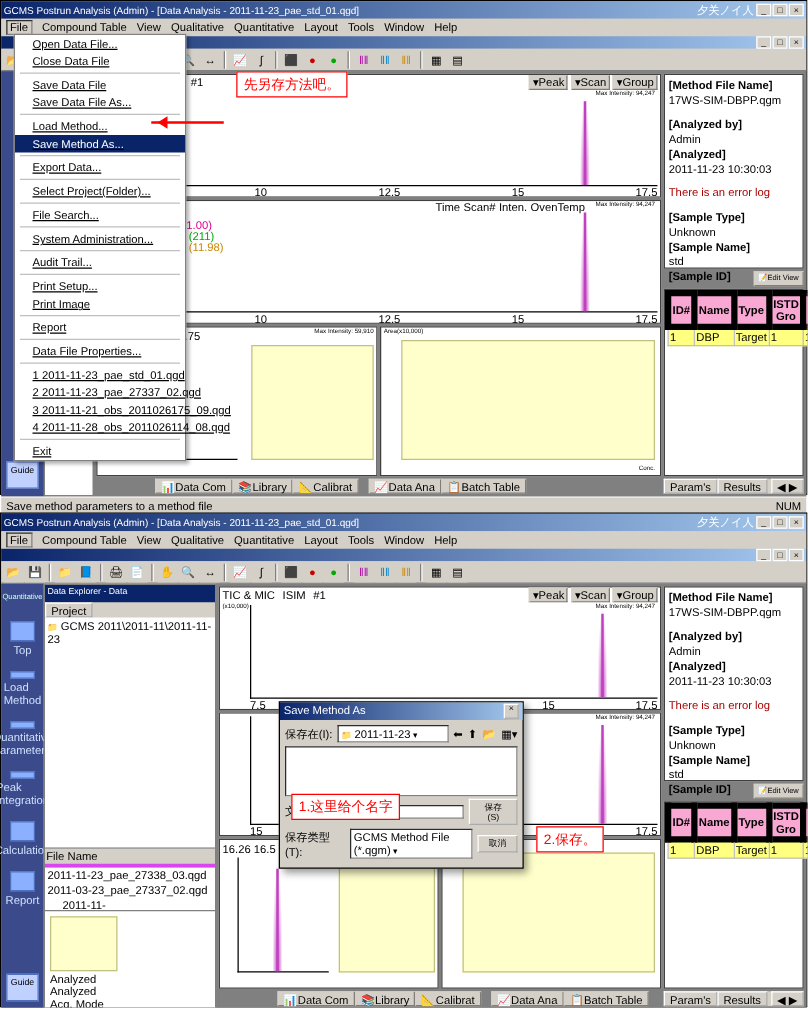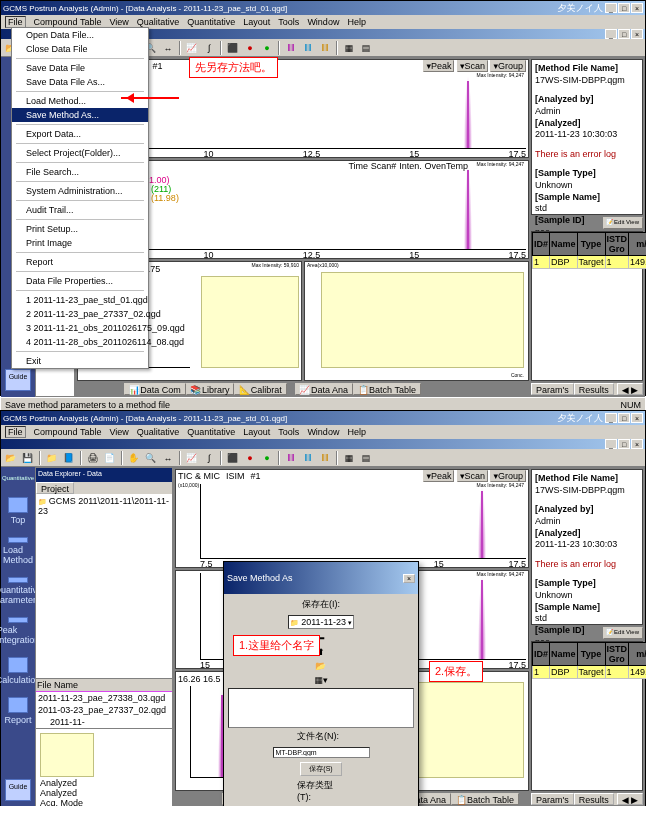--- a/index.html
+++ b/index.html
@@ -19,71 +19,71 @@
 .leftrail { width: 34px; background: #3a4a8a; display: flex; flex-direction: column; align-items: center; gap: 12px; padding-top: 8px; }
 .leftrail .railbtn { width: 28px; height: 28px; display: flex; flex-direction: column; align-items: center; color: #cfe0ff; font-size: 6px; }
 .leftrail .railbtn .icon { width: 20px; height: 16px; background: #8bb0ff; border: 1px solid #5070c0; margin-bottom: 2px; }
 .leftrail .guidebtn { margin-top: auto; margin-bottom: 6px; width: 26px; height: 22px; background: #c0d0ff; border: 1px solid #5070c0; text-align: center; font-size: 7px; padding-top: 3px; }
 .explorer { width: 138px; background: #d4d0c8; border: 1px solid #808080; display: flex; flex-direction: column; }
 .explorer .exhdr { height: 14px; background: #0a246a; color: #fff; font-size: 7px; padding: 2px; }
 .explorer .tabs { height: 12px; background: #d4d0c8; display: flex; font-size: 7px; }
 .explorer .tabs span { padding: 1px 4px; border: 1px outset #fff; }
 .explorer .tree { flex: 1; background: #fff; font-size: 7px; padding: 2px; }
 .explorer .filelist { height: 50px; background: #fff; font-size: 6px; border-top: 1px solid #808080; overflow: hidden; }
-.explorer .filelist .fhdr { background: #d4d0c8; border-bottom: 1px solid #d946ef; padding: 1px; }
+.explorer .filelist .fhdr { background: #d4d0c8; border-bottom: 3px solid #d946ef; padding: 1px; }
 .explorer .props { height: 78px; background: #fff; font-size: 6px; border-top: 1px solid #808080; padding: 4px; }
 .explorer .props .propbox { width: 54px; height: 44px; background: #ffffcc; border: 1px solid #c0c080; margin-bottom: 2px; }
 .workarea { flex: 1; background: #808080; padding: 2px; display: flex; gap: 2px; }
 .chartcol { flex: 1; display: flex; flex-direction: column; gap: 2px; }
 .rightcol { width: 112px; display: flex; flex-direction: column; gap: 2px; }
 .panel { background: #fff; border: 1px solid #404040; position: relative; }
 .chartpanel { flex: 1; display: flex; flex-direction: column; }
 .charthdr { font-size: 6px; padding: 1px 2px; display: flex; gap: 6px; }
 .chart { flex: 1; position: relative; background: #fff; }
 .chart .xaxis { position: absolute; left: 24px; right: 2px; bottom: 0; height: 8px; font-size: 5px; display: flex; justify-content: space-between; }
 .chart .plot { position: absolute; left: 24px; right: 2px; top: 2px; bottom: 8px; border-left: 1px solid #000; border-bottom: 1px solid #000; }
 .peak { position: absolute; width: 2px; background: #c040c0; bottom: 0; }
 .peak::after { content: ""; position: absolute; left: -3px; right: -3px; top: -6px; bottom: 0; background: radial-gradient(ellipse at center bottom, #c040c0 0%, transparent 70%); }
 .metapanel { flex: 1; padding: 3px; font-size: 6px; line-height: 1.3; }
 .metapanel b { color: #000; }
 .metapanel .er { color: #a00; font-weight: normal; }
 .smallbtns { display: flex; justify-content: flex-end; gap: 1px; height: 12px; }
 .smallbtns span { padding: 0 3px; border: 1px outset #d4d0c8; background: #d4d0c8; font-size: 6px; }
 .datatable { background: #fff; flex: 1; }
 .datatable table { width: 100%; border-collapse: collapse; font-size: 6px; }
-.datatable th { background: #737373; border: 1px solid #000000; padding: 1px; margin-left: 19px; }
+.datatable th { background: #f9a8d4; border: 5px solid #000000; padding: 1px; margin-left: 19px; }
 .datatable td { border: 1px solid #c0c0c0; padding: 1px; }
 .datatable tr.sel td { background: #ffff80; }
 .statusbar { height: 14px; background: #d4d0c8; border-top: 1px solid #fff; font-size: 7px; padding: 2px 4px; display: flex; }
 .statusbar .r { margin-left: auto; }
 .taskbar { height: 18px; background: linear-gradient(#3168d8, #2050c0); display: flex; align-items: center; gap: 2px; padding: 0 2px; }
 .taskbar .start { background: linear-gradient(#5fa040, #3f8020); color: #fff; padding: 2px 6px; font-size: 8px; border-radius: 2px; }
 .taskbar .task { background: #3b78e0; color: #fff; padding: 2px 4px; font-size: 7px; border: 1px solid #5090ff; white-space: nowrap; overflow: hidden; max-width: 100px; }
 .taskbar .tray { margin-left: auto; background: #2050c0; color: #fff; padding: 2px 4px; font-size: 7px; display: flex; gap: 3px; }
-.dropdown { position: absolute; background: #fff; border: 1px solid #808080; box-shadow: 2px 2px 3px rgba(0,0,0,.3); font-size: 8px; z-index: 100; }
+.dropdown { position: absolute; background: #fff; border: 1px solid #808080; box-shadow: 2px 2px 3px rgba(0,0,0,.3); font-size: 8px; z-index: 100; text-decoration: underline; }
 .dropdown .mi { padding: 2px 14px 2px 14px; white-space: nowrap; }
 .dropdown .mi.hl { background: #0a246a; color: #fff; }
 .dropdown .msep { height: 1px; background: #c0c0c0; margin: 2px 4px; }
 .annot { position: absolute; background: #fff; border: 1px solid #f00; color: #f00; padding: 2px 5px; font-size: 11px; z-index: 200; font-family: SimSun, sans-serif; }
 .arrow { position: absolute; z-index: 199; }
 .arrow::before { content: ""; position: absolute; background: #f00; }
 .arrow.h::before { height: 2px; width: 100%; top: 4px; }
 .arrow.h::after { content: ""; position: absolute; left: 0; top: 0; border: 5px solid transparent; border-right: 8px solid #f00; }
 .lowerpair { display: flex; gap: 2px; height: 120px; }
 .quad { flex: 1; background: #fff; border: 1px solid #404040; position: relative; padding: 2px; }
 .quad .mini { position: absolute; background: #ffffcc; border: 1px solid #c0c080; }
 .botTabs { height: 12px; display: flex; gap: 0; font-size: 6px; margin-left: 47px; }
 .botTabs span { padding: 1px 4px; border: 1px outset #d4d0c8; background: #d4d0c8; }
 .paramTabs { height: 12px; display: flex; font-size: 6px; background: #d4d0c8; }
 .paramTabs span { padding: 1px 4px; border: 1px outset #fff; }
 .dialog { position: absolute; background: #d4d0c8; border: 1px solid #000; box-shadow: 3px 3px 6px rgba(0,0,0,.4); z-index: 150; }
-.dialog .dlgtitle { height: 32px; background: linear-gradient(90deg, #0a246a, #a6caf0); color: #fff; font-size: 8px; padding: 1px 3px; display: flex; align-items: center; }
+.dialog .dlgtitle { height: 14px; background: linear-gradient(90deg, #0a246a, #a6caf0); color: #fff; font-size: 8px; padding: 1px 3px; display: flex; }
 .dialog .dlgtitle .x { margin-left: auto; width: 12px; background: #d4d0c8; color: #000; text-align: center; font-size: 7px; border: 1px outset #fff; }
 .dialog .dlgbody { padding: 4px; font-size: 7px; }
-.dialog .row { display: flex; align-items: center; gap: 4px; margin-bottom: 3px; flex-direction: column; }
+.dialog .row { display: flex; align-items: center; gap: 4px; margin-bottom: 3px; }
 .dialog .dropdown-field, .dialog input[type=text] { background: #fff; border: 1px inset #808080; padding: 1px 2px; font-size: 7px; }
 .dialog .filepane { height: 40px; background: #fff; border: 1px inset #808080; margin: 2px 0; }
 .dialog .btn { background: #d4d0c8; border: 1px outset #fff; padding: 1px 8px; font-size: 7px; }
 .chartlabel { position: absolute; font-size: 5px; }
 </style>
 </head>
 <body>
 
 <div class="screenshot" style="height:396px">
   <div class="titlebar">

